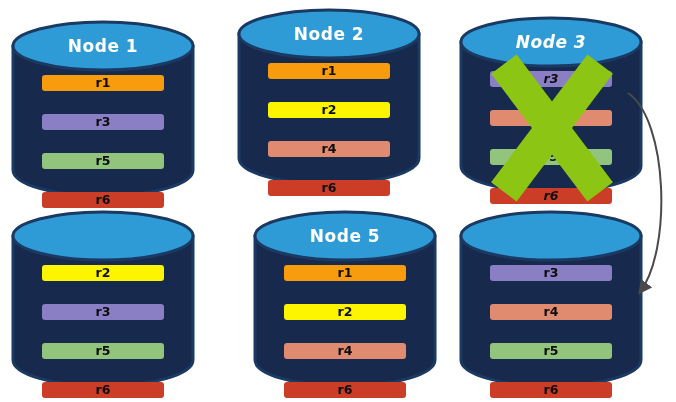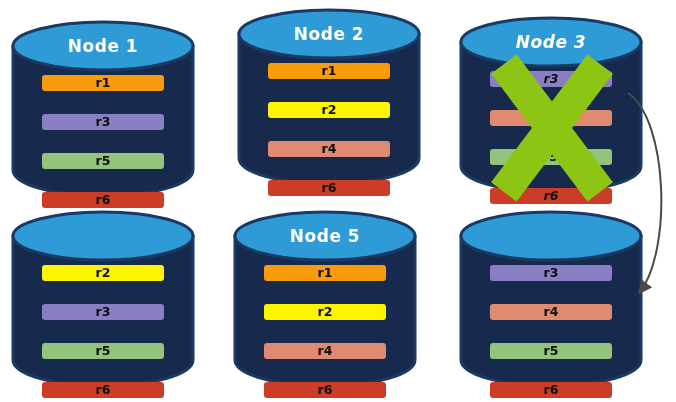--- a/index.html
+++ b/index.html
@@ -138,21 +138,21 @@
         <path d="M 3 26 L 3 150 A 90 26 0 0 0 183 150 L 183 26 Z" fill="#17294d" stroke="#1b3a63" stroke-width="3"></path>
         <ellipse cx="93" cy="26" rx="90" ry="24" fill="#2e9bd6" stroke="#1b3a63" stroke-width="3"></ellipse>
       </svg>
       <div class="bars">
         <div class="bar" style="background: rgb(253, 245, 0);">r2</div>
         <div class="bar" style="background: rgb(138, 126, 196);">r3</div>
         <div class="bar" style="background: rgb(146, 196, 125);">r5</div>
         <div class="bar" style="background: rgb(204, 61, 39);">r6</div>
       </div>
     </div>
-    <div class="node" style="left: 232px; top: 210px;">
+    <div class="node" style="left: 252px; top: 210px;">
       <svg class="cyl-svg" viewBox="0 0 186 176">
         <path d="M 3 26 L 3 150 A 90 26 0 0 0 183 150 L 183 26 Z" fill="#17294d" stroke="#1b3a63" stroke-width="3"></path>
         <ellipse cx="93" cy="26" rx="90" ry="24" fill="#2e9bd6" stroke="#1b3a63" stroke-width="3"></ellipse>
       </svg>
       <div class="node-label">Node  5</div>
       <div class="bars">
         <div class="bar" style="background: rgb(248, 156, 14);">r1</div>
         <div class="bar" style="background: rgb(253, 245, 0);">r2</div>
         <div class="bar" style="background: rgb(224, 138, 112);">r4</div>
         <div class="bar" style="background: rgb(204, 61, 39);">r6</div>

